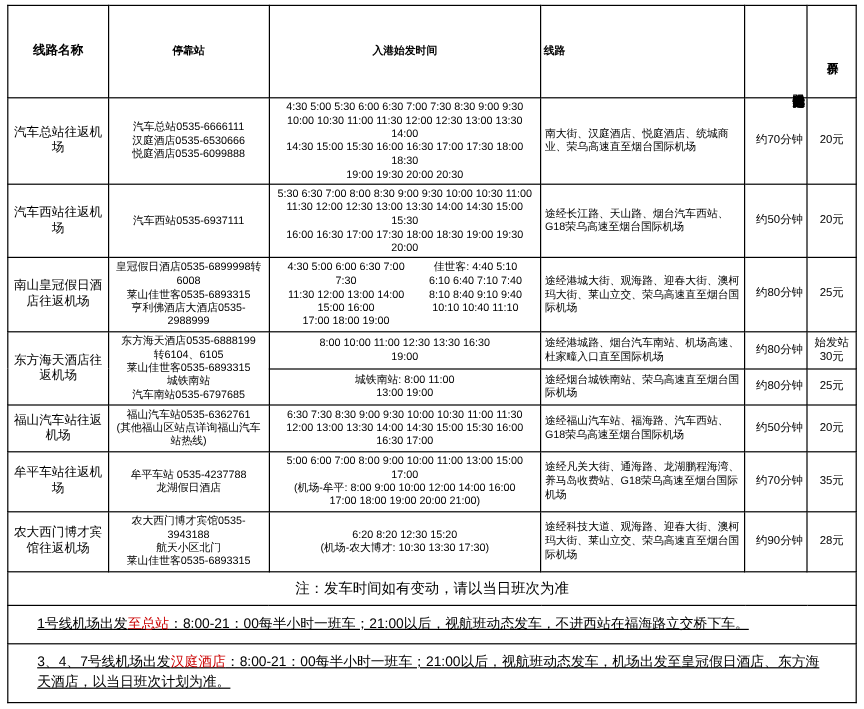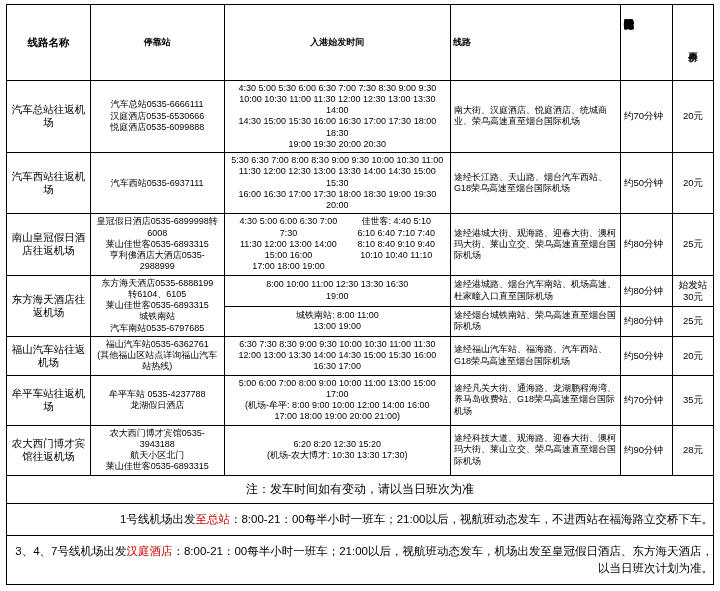--- a/index.html
+++ b/index.html
@@ -34,42 +34,43 @@
   th{
     font-weight:bold;
     text-align:center;
     font-size:11px;
     padding:6px 2px;
   }
   .c-route{width:74px;text-align:center;font-size:10.5px;}
   .c-stop{width:118px;text-align:center;font-size:9px;}
   .c-times{width:200px;text-align:center;font-size:9px;}
   .c-line{width:150px;text-align:left;font-size:9px;}
-  .c-dur{width:46px;text-align:left;font-size:9.5px;}
+  .c-dur{width:46px;text-align:right;font-size:9.5px;}
   .c-fare{width:36px;text-align:center;font-size:9.5px;}
   .hdr-dur{font-size:10px;line-height:1.15;}
   .center{text-align:center;}
   .times-grid{display:flex;gap:6px;margin-left:10px;}
   .times-col{flex:1;white-space:pre-line;}
   .times-block{white-space:pre-line;}
   .note-row td{
     text-align:center;
     font-size:12px;
     padding:6px 4px;
     font-weight:normal;
   }
   .foot{
     width:708px;
     border:1px solid #000;
     border-top:none;
     box-sizing:border-box;
-    text-align:right;
+    text-align:left;
     font-size:11.5px;
-    padding:7px 0;
+    padding:7px 24px;
     line-height:1.5;
+    text-decoration:underline;
   }
   .foot.first{border-top:none;}
   .red{color:#cc0000;}
 </style>
 </head>
 <body>
 
 <div class="page">
 
 

